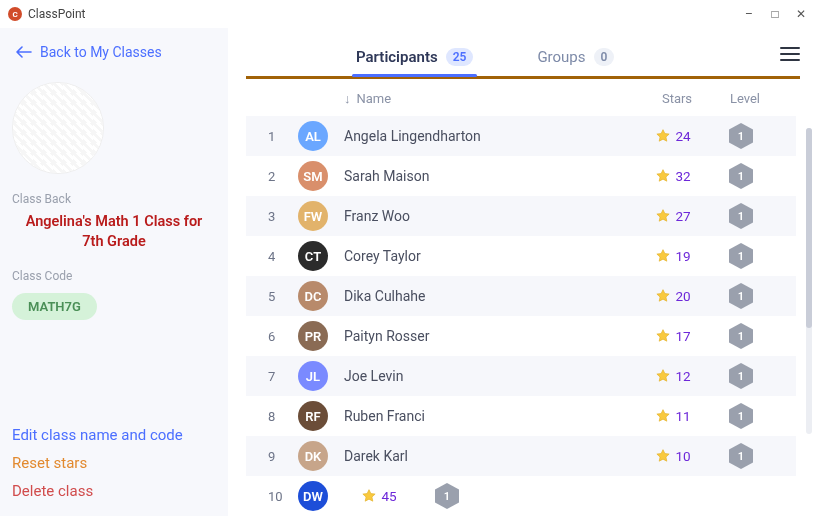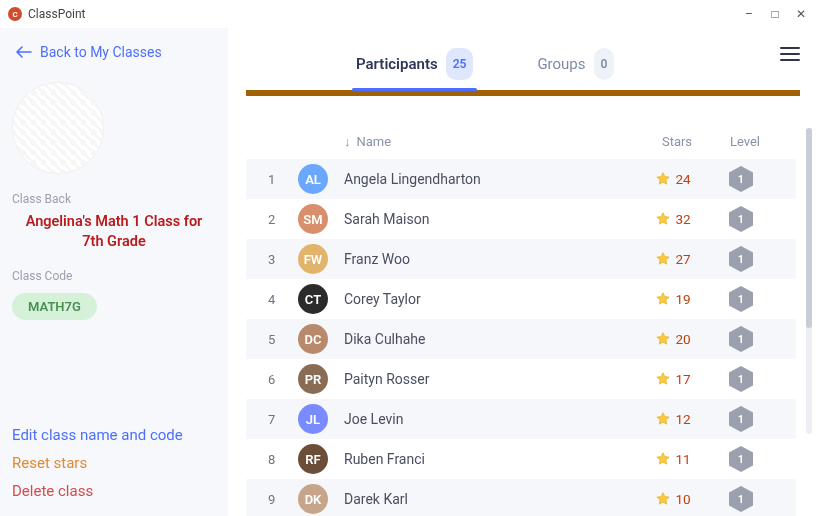--- a/index.html
+++ b/index.html
@@ -16,43 +16,43 @@
   .classimg-inner { width:100%; height:100%; background: repeating-linear-gradient(45deg,#f6f6f6 0 3px,#fff 3px 6px), radial-gradient(#ddd 0 1px, transparent 1px 100%); background-size: 10px 10px, 12px 12px; opacity:.9;}
   .label { font-size: 12px; color: #9aa0ad; margin-top: 18px; }
   .classname { font-size: 14.5px; font-weight: 600; color: #b91c1c; text-align: center; margin-top: 6px; line-height: 1.35; padding: 0 6px; }
   .code-pill { margin-top: 10px; background: #d5f2d9; color: #4a8f56; font-weight: 600; font-size: 13px; padding: 6px 16px; border-radius: 16px; }
   .sidebar-spacer { flex: 1; }
   .link { font-size: 15px; margin-top: 10px; cursor: pointer; }
   .link.blue { color: #4c6fff; }
   .link.orange { color: #e28a2f; }
   .link.red { color: #d14c4c; }
   .main { flex: 1; display: flex; flex-direction: column; padding: 10px 18px 0 18px; position: relative;}
-  .tabs-row { display: flex; align-items: flex-start; border-bottom: 6px solid #a16207; margin-bottom: 32px; position:relative; padding-left: 110px;}
+  .tabs-row { display: flex; align-items: flex-start; border-bottom: 3px solid #a16207; margin-bottom: 6px; position:relative; padding-left: 110px;}
   .tab { display: flex; align-items: center; padding: 10px 0; margin-right: 64px; color: #7d8aa8; font-size: 15px; cursor: pointer; position: relative; }
   .tab.active { color: #2f3858; font-weight: 600; }
   .tab.active .badge { background:#dfe7ff; color:#4c6fff; }
   .tab.active::after { content:""; position:absolute; left:-4px; right:-4px; bottom:-1px; height:3px; background:#4c6fff; border-radius:2px; }
-  .badge { margin-left: 8px; background:#eef1f7; color:#7d8aa8; font-size:12px; font-weight:600; border-radius:10px; padding:9px 7px; }
+  .badge { margin-left: 8px; background:#eef1f7; color:#7d8aa8; font-size:12px; font-weight:600; border-radius:10px; padding:2px 7px; }
   .hamburger { position:absolute; right:0; top:8px; cursor:pointer; color:#444; }
   .header-row { display: flex; align-items: center; padding: 6px 22px 10px 22px; font-size: 13px; color: #8a92a6; }
   .col-rank { width: 30px; }
   .col-avatar { width: 46px; }
   .col-name { flex: 1; display:flex; align-items:center;}
   .col-stars { width: 70px; text-align:center;}
   .col-level { width: 66px; text-align:center;}
   .sort-icon { margin-right:6px; color:#8a92a6;}
   .list { overflow-y: auto; flex:1; padding-right: 4px; }
   .row { display:flex; align-items:center; padding: 6px 22px; height: 40px; font-size:14px; color:#3a4050;}
   .row:nth-child(odd) { background:#f6f7fb; }
   .row:nth-child(even) { background:#fff; }
   .rank { width:30px; color:#6d7488; font-size:13px;}
   .avatar { width:46px; }
   .avatar-circle { width:30px; height:30px; border-radius:50%; display:inline-flex; align-items:center; justify-content:center; color:#fff; font-size:13px; font-weight:600;}
   .name { flex:1; color:#4a4f60; }
-  .stars { width:70px; display:flex; align-items:flex-start; justify-content:center; color:#c2410c; font-size:13.5px;}
+  .stars { width:70px; display:flex; align-items:flex-start; justify-content:center; color:#6d28d9; font-size:13.5px;}
   .star-icon { width:16px; height:16px; margin-right:4px; }
   .level { width:66px; display:flex; justify-content:center;}
   .level-badge { width:24px; height:26px; display:flex; align-items:center; justify-content:center; color:#fff; font-size:11px; font-weight:600; background:#9aa0ad; clip-path: polygon(50% 0,100% 25%,100% 75%,50% 100%,0 75%,0 25%); }
   .scrollbar-fake { position:absolute; right:6px; top:100px; width:6px; height:306px; background:#eceef3; border-radius:3px;}
   .scrollbar-thumb { width:6px; height:200px; background:#c9cdd8; border-radius:3px;}
   .list::-webkit-scrollbar{width:0}
 </style>
 </head>
 <body>
 

